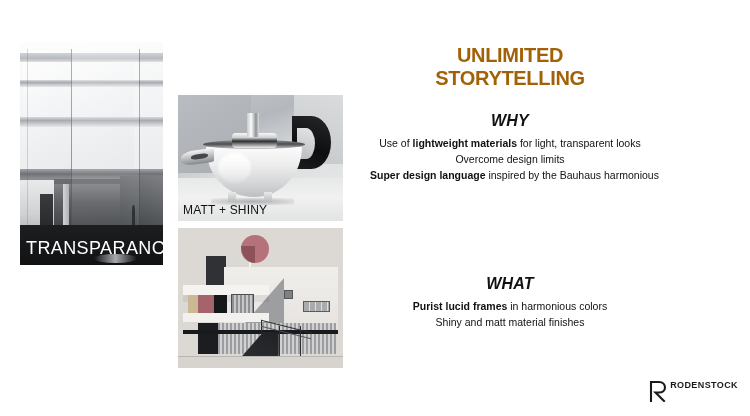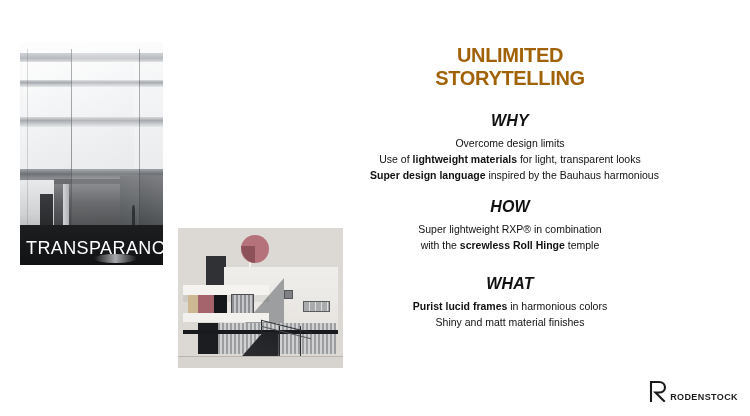--- a/index.html
+++ b/index.html
@@ -567,21 +567,21 @@
     white-space: nowrap;
   }
   .sec-line b { font-weight: bold; }
 
   
   .logo {
     position: absolute;
     right: 12px;
     bottom: 14px;
     display: flex;
-    align-items: flex-end;
+    align-items: flex-start;
     gap: 3px;
   }
   .logo-mark {
     width: 18px;
     height: 22px;
   }
   .logo-text {
     font-size: 9px;
     font-weight: bold;
     letter-spacing: 0.4px;
@@ -609,20 +609,38 @@
     <div class="tp-person"></div>
     <div class="tp-mull tp-mull-3"></div>
     <div class="tp-mull tp-mull-1"></div>
     <div class="tp-mull tp-mull-2"></div>
     <div class="tp-glassveil"></div>
     <div class="tp-floor-dark"></div>
     <div class="tp-reflect"></div>
     <div class="caption-transparency">TRANSPARANCY</div>
   </div>
 
+  <div class="img-matt">
+    <div class="ms-bg-left"></div>
+    <div class="ms-bg-right"></div>
+    <div class="ms-table"></div>
+    <div class="ms-shadow"></div>
+    <div class="ms-handle"></div>
+    <div class="ms-handle-in"></div>
+    <div class="ms-bowl"></div>
+    <div class="ms-bowl-hl"></div>
+    <div class="ms-lidplate"></div>
+    <div class="ms-collar"></div>
+    <div class="ms-knob"></div>
+    <div class="ms-spout"></div>
+    <div class="ms-spout-dark"></div>
+    <div class="ms-foot ms-foot-l"></div>
+    <div class="ms-foot ms-foot-r"></div>
+    <div class="caption-matt">MATT + SHINY</div>
+  </div>
 
   <div class="img-clear">
     <div class="cl-pole"></div>
     <div class="cl-circle"></div>
     <div class="cl-circle-shade"></div>
     <div class="cl-tower"></div>
     <div class="cl-mainwall"></div>
     <div class="cl-diag"></div>
     <div class="cl-win-b"></div>
     <div class="cl-win-c"></div>
@@ -643,39 +661,30 @@
     <div class="cl-post cl-post-2"></div>
     <div class="cl-groundshadow"></div>
     <div class="cl-base"></div>
   </div>
 
   <div class="title">UNLIMITED STORYTELLING</div>
 
   <div class="section sec-why">
     <div class="sec-head">WHY</div>
     <div class="sec-line">
-      <span>Overcome design limits</span><b></b><span></span>
+      <span>Use of </span><b>lightweight materials</b><span> for light, transparent looks</span>
     </div>
     <div class="sec-line">
-      <span>Use of </span><b>lightweight materials</b><span> for light, transparent looks</span>
+      <span>Overcome design limits</span><b></b><span></span>
     </div>
     <div class="sec-line">
       <span></span><b>Super design language</b><span> inspired by the Bauhaus harmonious</span>
     </div>
   </div>
 
-  <div class="section sec-how">
-    <div class="sec-head">HOW</div>
-    <div class="sec-line">
-      <span>Super lightweight RXP® in combination</span><b></b><span></span>
-    </div>
-    <div class="sec-line">
-      <span>with the </span><b>screwless Roll Hinge</b><span> temple</span>
-    </div>
-  </div>
 
   <div class="section sec-what">
     <div class="sec-head">WHAT</div>
     <div class="sec-line">
       <span></span><b>Purist lucid frames</b><span> in harmonious colors</span>
     </div>
     <div class="sec-line">
       <span>Shiny and matt material finishes</span><b></b><span></span>
     </div>
   </div>

